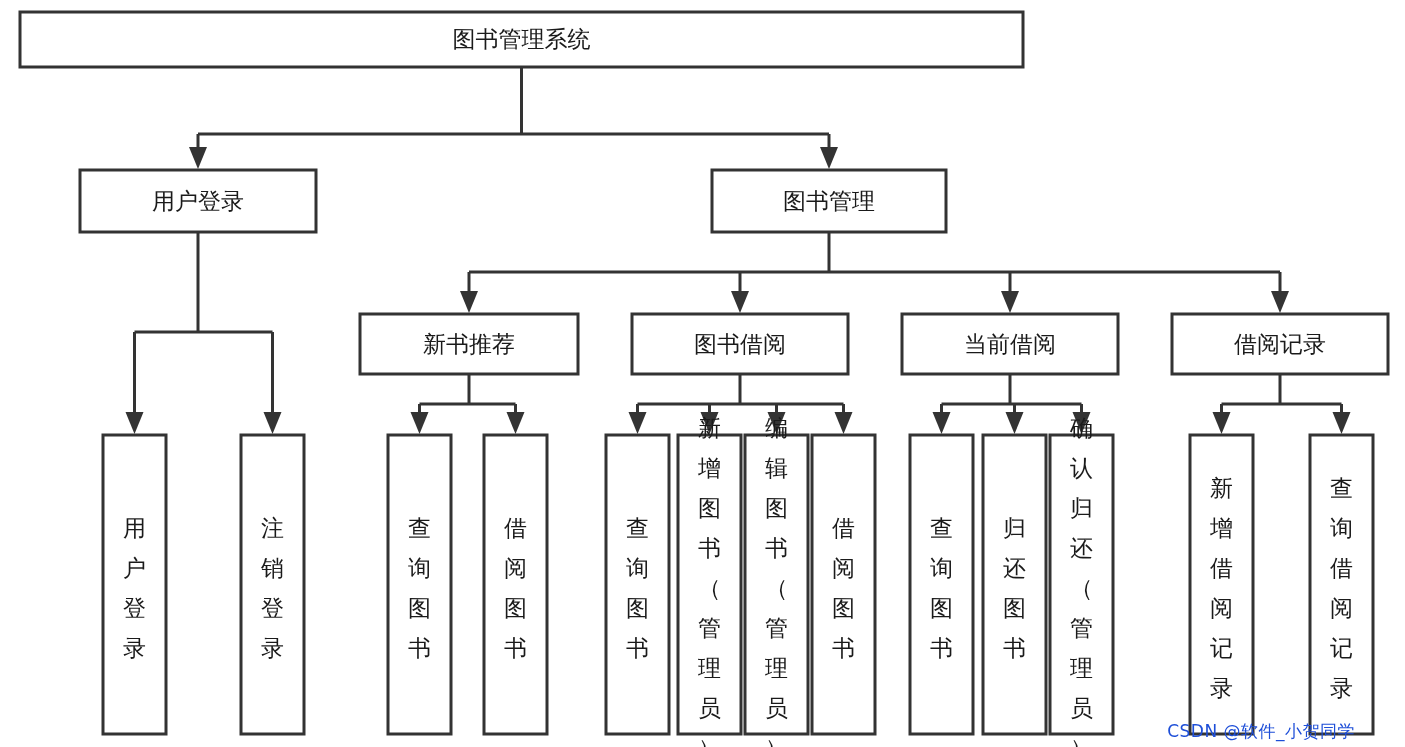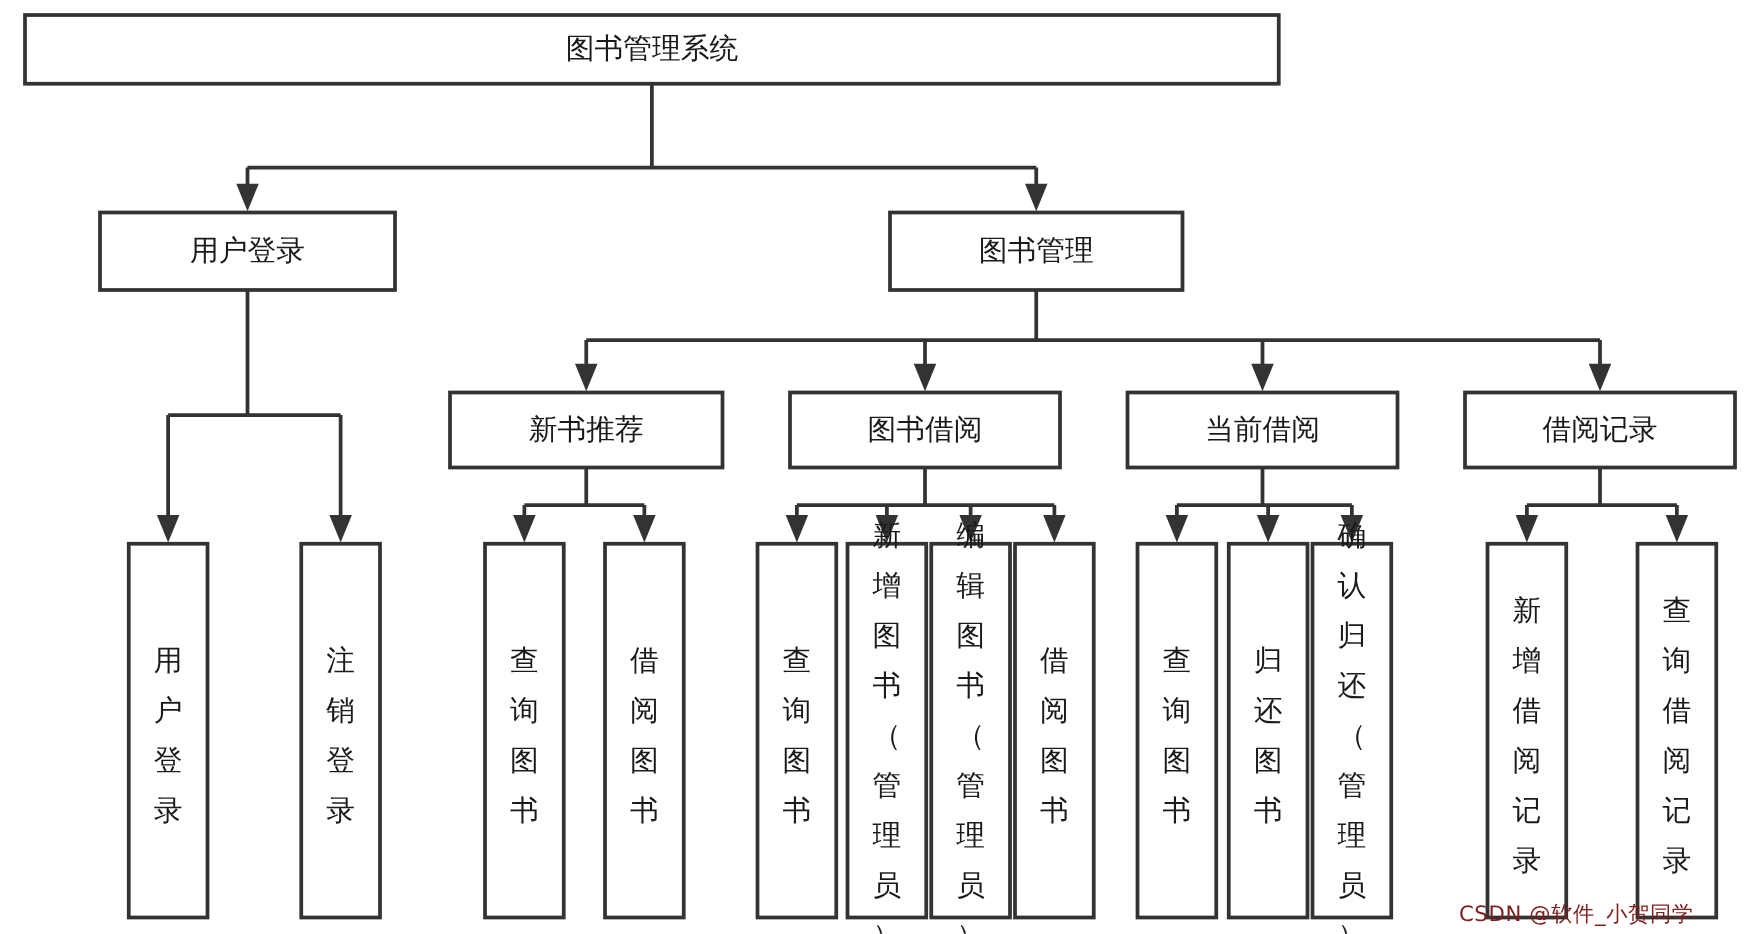--- a/index.html
+++ b/index.html
@@ -52,21 +52,21 @@
     font-size: 23px;
     fill: #1a1a1a;
     text-anchor: middle;
   }
   .watermark {
     position: absolute;
     right: 8px;
     bottom: 4px;
     font-family: "DejaVu Sans", "Liberation Sans", sans-serif;
     font-size: 17px;
-    color: #7f1d1d;
+    color: #1d4ed8;
     white-space: nowrap;
     letter-spacing: 0.5px;
   }
 </style>
 </head>
 <body>
 
 <div id="diagram-root">
 
   <svg class="diagram-canvas" viewBox="0 0 1405 747">

